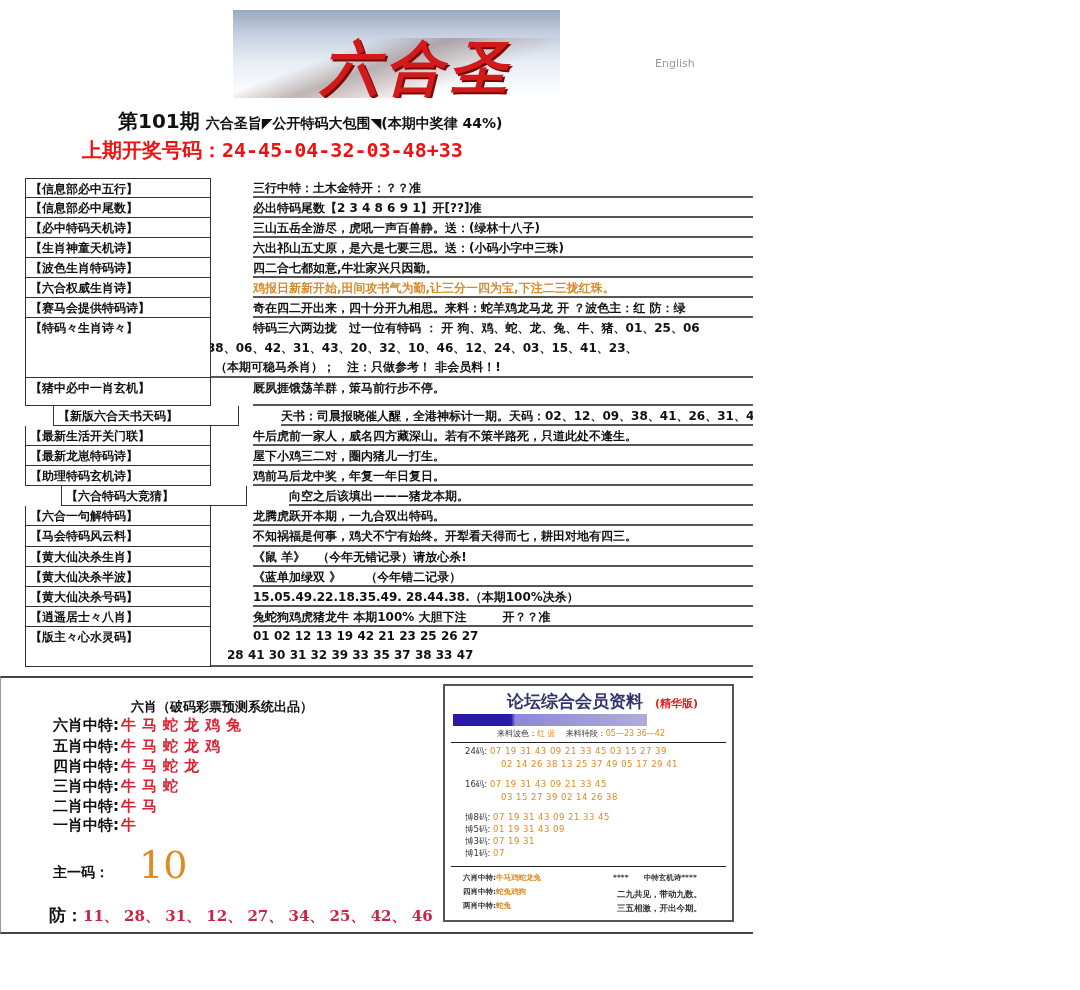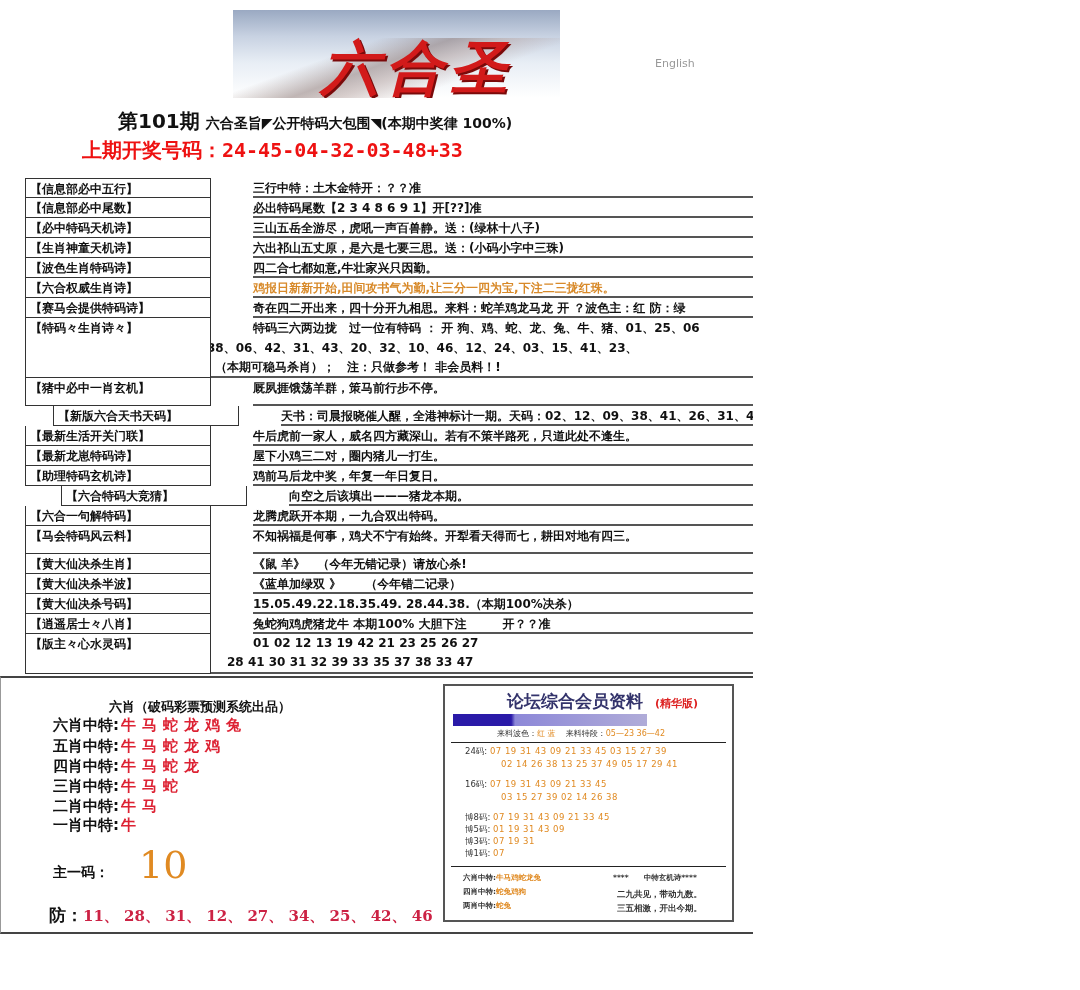--- a/index.html
+++ b/index.html
@@ -23,21 +23,21 @@
   .lab { width:186px; border:1px solid #333; border-top:none; font-size:12px; font-weight:bold;
          padding-left:4px; box-sizing:border-box; display:flex; align-items:flex-start; padding-top:2px; }
   .row:first-child .lab { border-top:1px solid #333; }
   .val { flex:1; position:relative; font-size:12px; font-weight:bold; white-space:nowrap; overflow:hidden; }
   .val .line { position:absolute; left:42px; right:0; bottom:0; border-bottom:2px solid #555; }
   .val .txt { position:absolute; left:42px; top:2px; }
   .orange { color:#d88a2a; }
 
   .bottom { position:absolute; left:0; top:676px; width:753px; height:258px;
             border-top:2px solid #444; border-bottom:2px solid #444; border-left:1px solid #999; box-sizing:border-box; }
-  .six-title { position:absolute; left:108px; top:20px; font-size:13px; font-weight:bold; }
+  .six-title { position:absolute; left:130px; top:20px; font-size:13px; font-weight:bold; }
   .six-row { position:absolute; left:52px; font-size:15px; font-weight:bold; }
   .six-row .zod { color:#dd2233; letter-spacing:6px; margin-left:2px; }
   .main-code-lbl { position:absolute; left:52px; top:186px; font-size:14px; font-weight:bold; }
   .main-code { position:absolute; left:138px; top:165px; font-size:38px; color:#e08a22; font-family:"DejaVu Serif", serif; }
   .fang { position:absolute; left:48px; top:226px; font-size:17px; font-weight:bold; }
   .fang .nums { color:#cc2244; font-size:15px; font-family:"DejaVu Serif", serif; }
 
   .forum { position:absolute; left:443px; top:684px; width:291px; height:238px; border:2px solid #555; box-sizing:border-box; background:#fff; }
   .forum .ttl { position:absolute; left:62px; top:4px; font-size:17px; font-weight:bold; color:#33336b; }
   .forum .ttl .ed { color:#d22; font-size:11px; margin-left:12px; }
@@ -54,21 +54,21 @@
 </head>
 <body>
 
 <div class="banner">
   <div class="mtn"></div>
   <div class="title">六合圣旨</div>
 </div>
 <div class="english">English</div>
 
 <div class="issue">
-  <span>第101期</span><span class="sub">六合圣旨◤公开特码大包围◥(本期中奖律 100%)</span>
+  <span>第101期</span><span class="sub">六合圣旨◤公开特码大包围◥(本期中奖律 44%)</span>
 </div>
 <div class="last-draw">
   <span>上期开奖号码：</span><span>24-45-04-32-03-48+33</span>
 </div>
 
 <div class="grid" id="grid">
     <div class="row" style="height: 20px;">
       <div class="lab">【信息部必中五行】</div>
       <div class="val">
         <span class="txt">三行中特：土木金特开：？？准</span>
@@ -168,21 +168,21 @@
         <div class="line"></div>
       </div>
     </div>
     <div class="row" style="height: 20px;">
       <div class="lab">【六合一句解特码】</div>
       <div class="val">
         <span class="txt">龙腾虎跃开本期，一九合双出特码。</span>
         <div class="line"></div>
       </div>
     </div>
-    <div class="row" style="height: 28px; text-align: center;">
+    <div class="row" style="height: 21px; text-align: center;">
       <div class="lab">【马会特码风云料】</div>
       <div class="val">
         <span class="txt">不知祸福是何事，鸡犬不宁有始终。开犁看天得而七，耕田对地有四三。</span>
         <div class="line"></div>
       </div>
     </div>
     <div class="row" style="height: 20px;">
       <div class="lab">【黄大仙决杀生肖】</div>
       <div class="val">
         <span class="txt">《鼠 羊》　（今年无错记录）请放心杀!</span>

